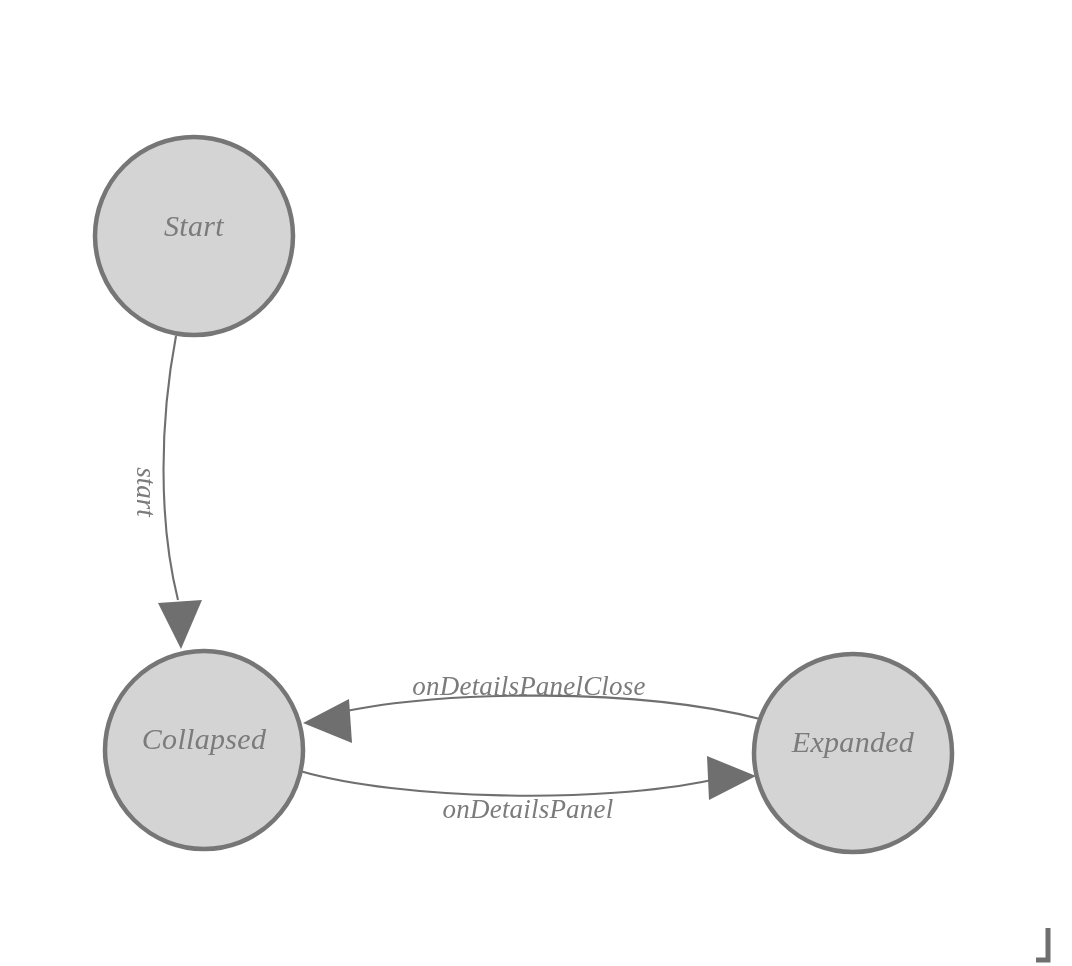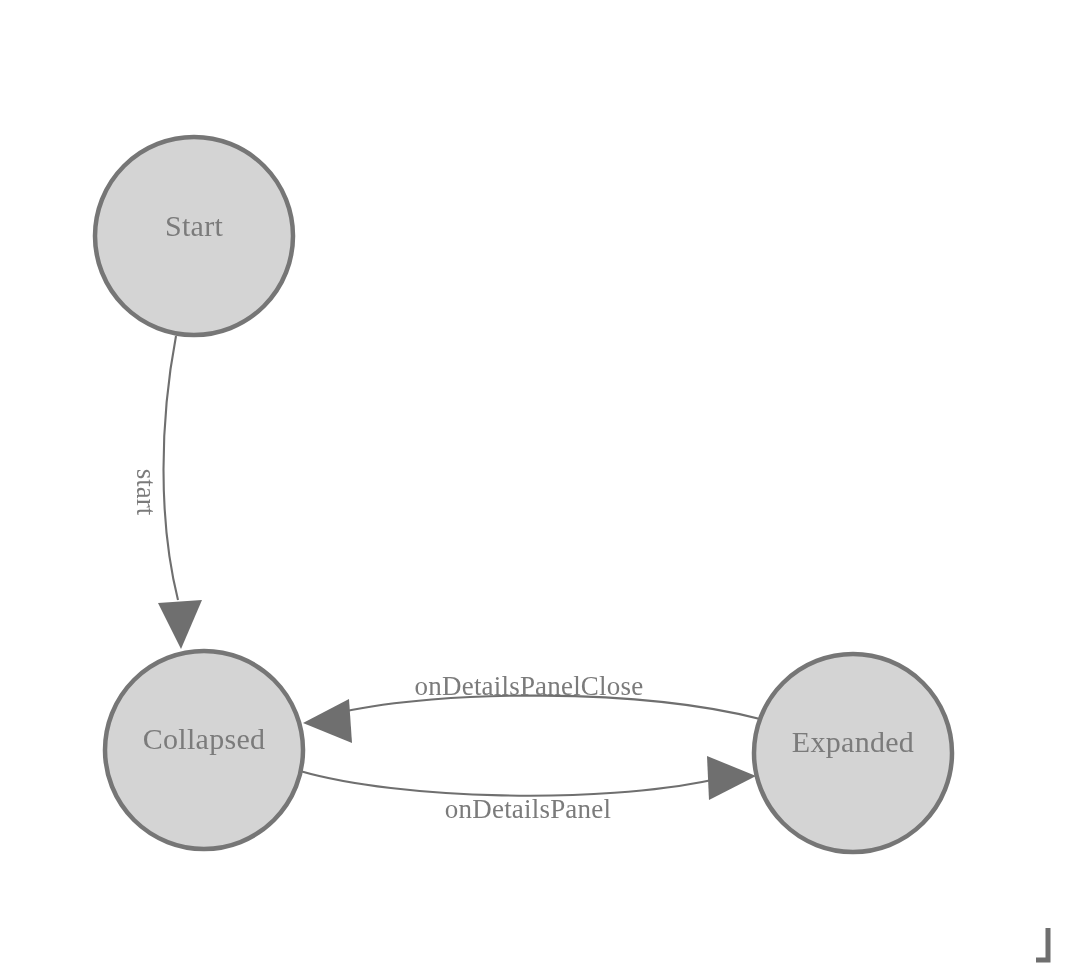--- a/index.html
+++ b/index.html
@@ -14,20 +14,21 @@
     font-family: "Liberation Serif", "DejaVu Serif", serif;
     overflow: hidden;
     position: relative;
   }
   #diagram-canvas {
     position: absolute;
     left: 0;
     top: 0;
     width: 1072px;
     height: 966px;
+    font-style: italic;
   }
   svg.graph {
     display: block;
     width: 1072px;
     height: 966px;
   }
   .node-circle {
     fill: #d4d4d4;
     stroke: #767676;
     stroke-width: 4.5;

